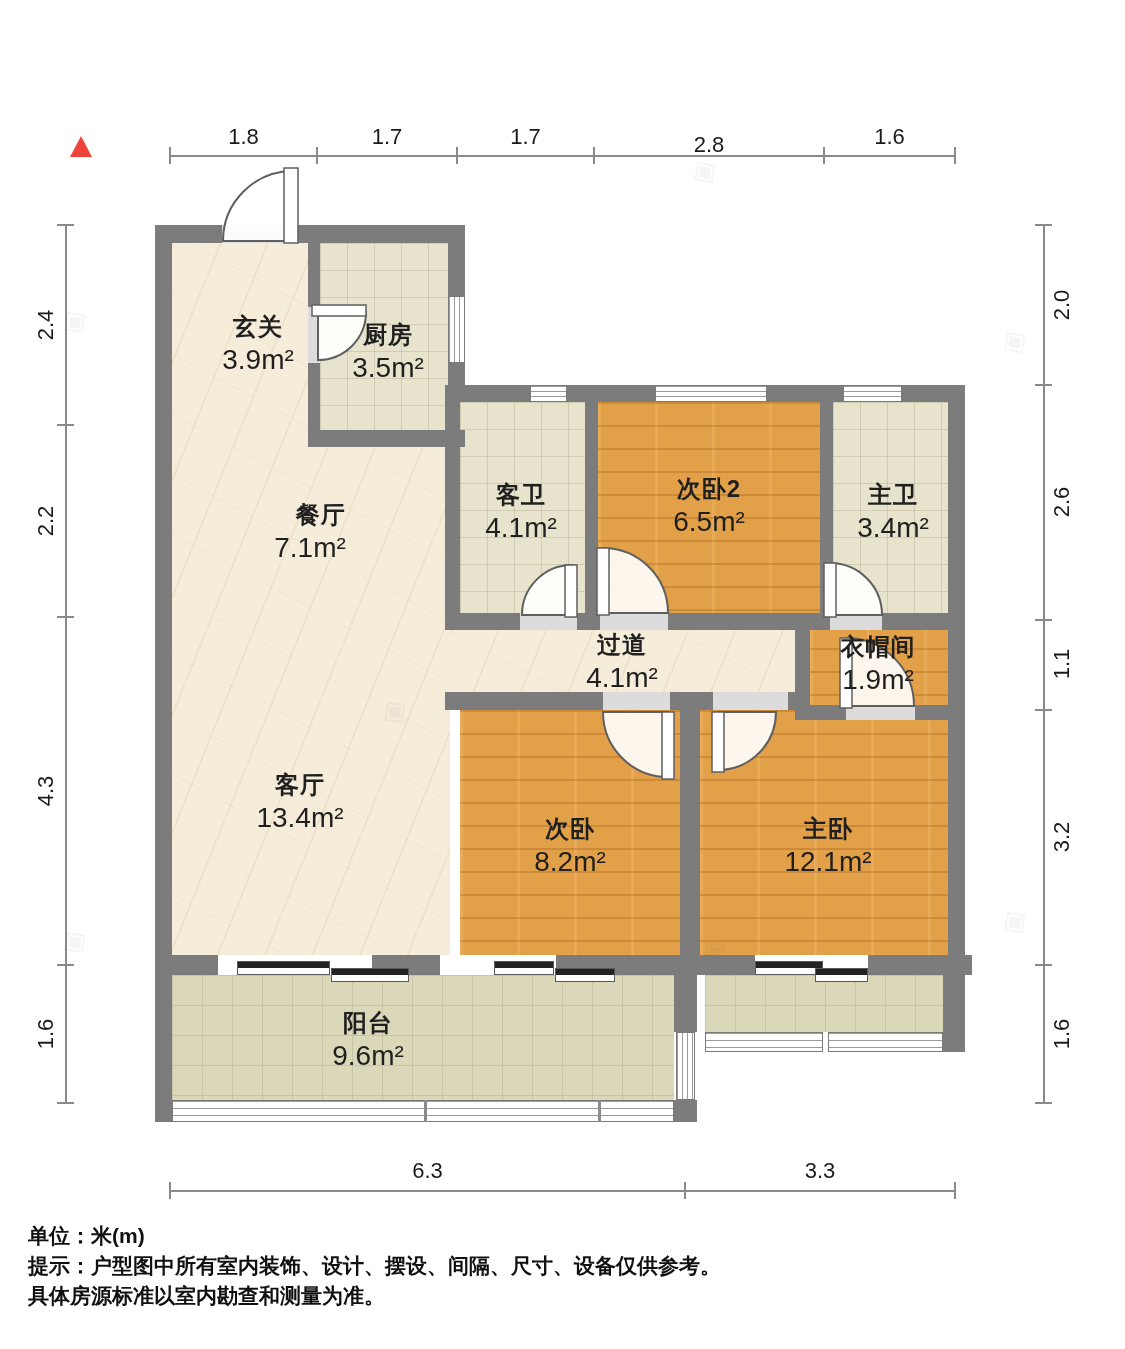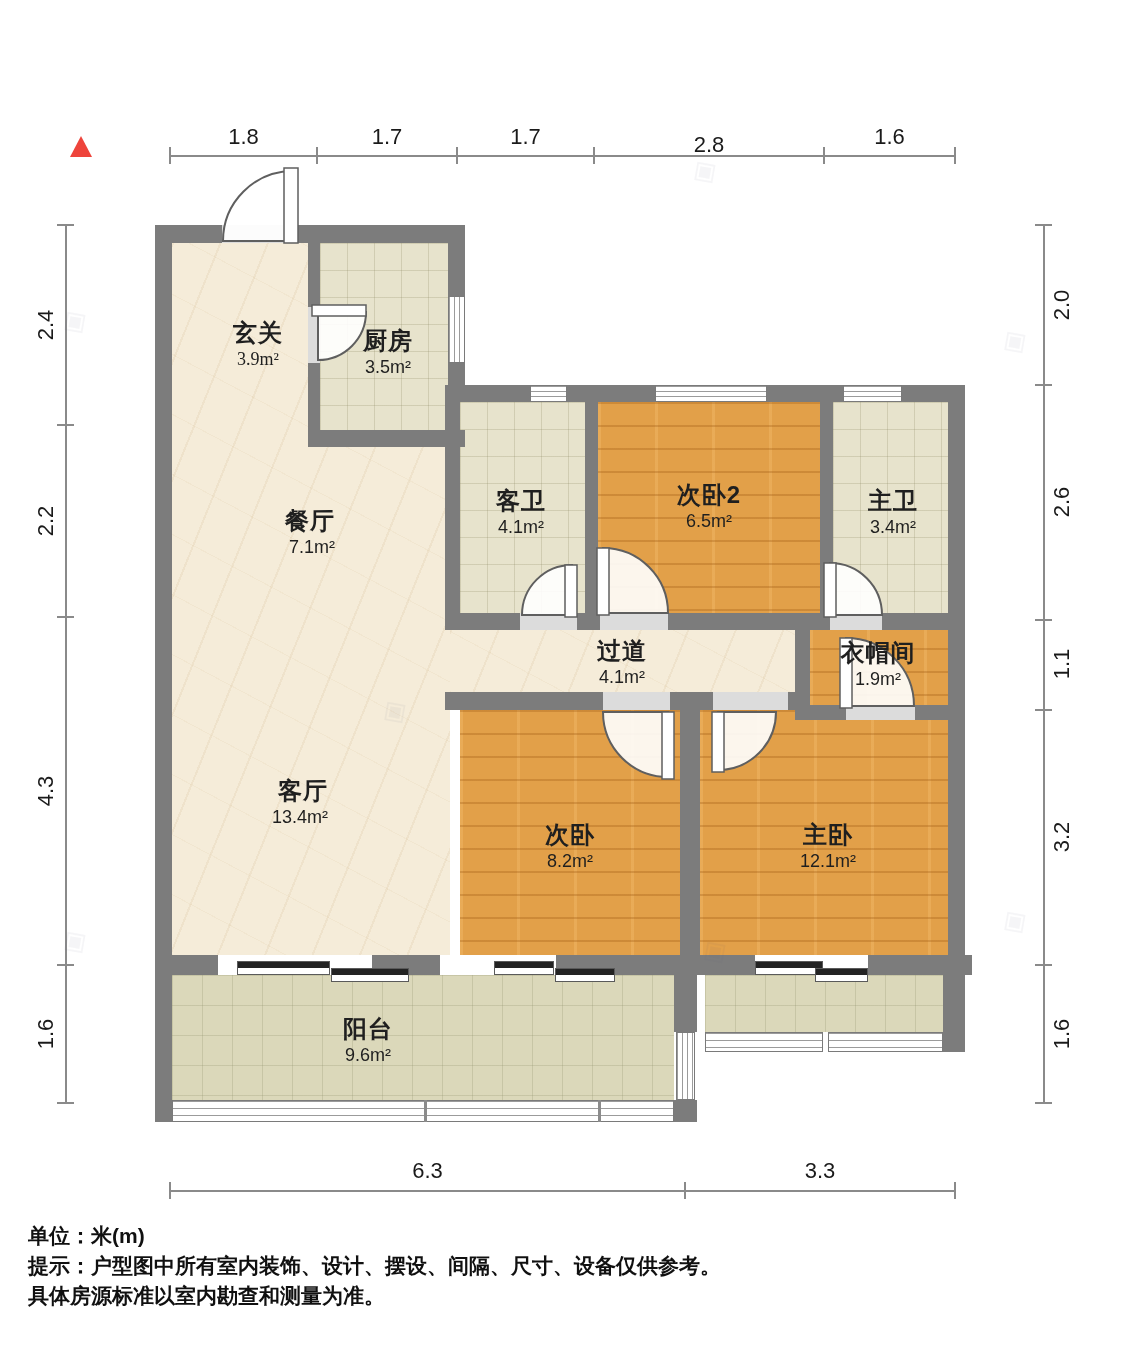--- a/index.html
+++ b/index.html
@@ -29,21 +29,21 @@
   .win{position:absolute;background:#fff;border:1px solid #7a7a7a;box-sizing:border-box;}
   .win-h{background-image:repeating-linear-gradient(to bottom,#9b9b9b 0 1px,transparent 1px 5px);}
   .win-hb{background-image:repeating-linear-gradient(to bottom,#9b9b9b 0 1px,transparent 1px 7px);}
   .win-v{background-image:repeating-linear-gradient(to right,#9b9b9b 0 1px,transparent 1px 5px);}
   .windiv{position:absolute;background:#8b8b8b;}
   
   .slideA{position:absolute;height:14px;background:linear-gradient(#232323 0 52%,#fff 52% 100%);border:1px solid #5a5a5a;box-sizing:border-box;}
   
   .room-label{position:absolute;transform:translate(-50%,-50%);text-align:center;color:#1f1f1f;line-height:1.25;white-space:nowrap;}
   .room-label .rn{font-size:24px;font-weight:600;letter-spacing:1px;}
-  .room-label .ra{font-size:18px;font-weight:400;}
+  .room-label .ra{font-size:28px;font-weight:400;}
   
   .dimline{position:absolute;background:#8a8a8a;}
   .tick{position:absolute;background:#8a8a8a;}
   .dim-h{position:absolute;text-align:center;font-size:22px;color:#1a1a1a;}
   .dim-vlab{position:absolute;font-size:22px;color:#1a1a1a;transform:translate(-50%,-50%) rotate(-90deg);transform-origin:center;}
   
   .north{position:absolute;width:0;height:0;border-left:11px solid transparent;border-right:11px solid transparent;border-bottom:21px solid #ee443b;}
   
   .foot{position:absolute;color:#101010;font-size:21px;font-weight:600;white-space:nowrap;}
   
@@ -146,21 +146,21 @@
       <rect x="312" y="305" width="54" height="11"></rect>
       <rect x="565" y="565" width="12" height="52"></rect>
       <rect x="597" y="548" width="12" height="67"></rect>
       <rect x="824" y="563" width="12" height="54"></rect>
       <rect x="840" y="638" width="12" height="70"></rect>
       <rect x="662" y="712" width="12" height="67"></rect>
       <rect x="712" y="712" width="12" height="60"></rect>
     </g>
   </svg>
 
-  <div class="room-label" style="left:258px;top:344px;font-family:Liberation Serif, serif;">
+  <div class="room-label" style="left:258px;top:344px;">
     <div class="rn">玄关</div>
       <div class="ra">3.9m²</div>
     </div>
   <div class="room-label" style="left:388px;top:352px;">
     <div class="rn">厨房</div>
       <div class="ra">3.5m²</div>
     </div>
   <div class="room-label" style="left:310px;top:532px;text-align:right;">
     <div class="rn">餐厅</div>
       <div class="ra">7.1m²</div>
@@ -178,21 +178,21 @@
       <div class="ra">3.4m²</div>
     </div>
   <div class="room-label" style="left:622px;top:662px;">
     <div class="rn">过道</div>
       <div class="ra">4.1m²</div>
     </div>
   <div class="room-label" style="left:878px;top:664px;">
     <div class="rn">衣帽间</div>
       <div class="ra">1.9m²</div>
     </div>
-  <div class="room-label" style="left:300px;top:802px;text-align:right;">
+  <div class="room-label" style="left:300px;top:802px;">
     <div class="rn">客厅</div>
       <div class="ra">13.4m²</div>
     </div>
   <div class="room-label" style="left:570px;top:846px;">
     <div class="rn">次卧</div>
       <div class="ra">8.2m²</div>
     </div>
   <div class="room-label" style="left:828px;top:846px;">
     <div class="rn">主卧</div>
       <div class="ra">12.1m²</div>

